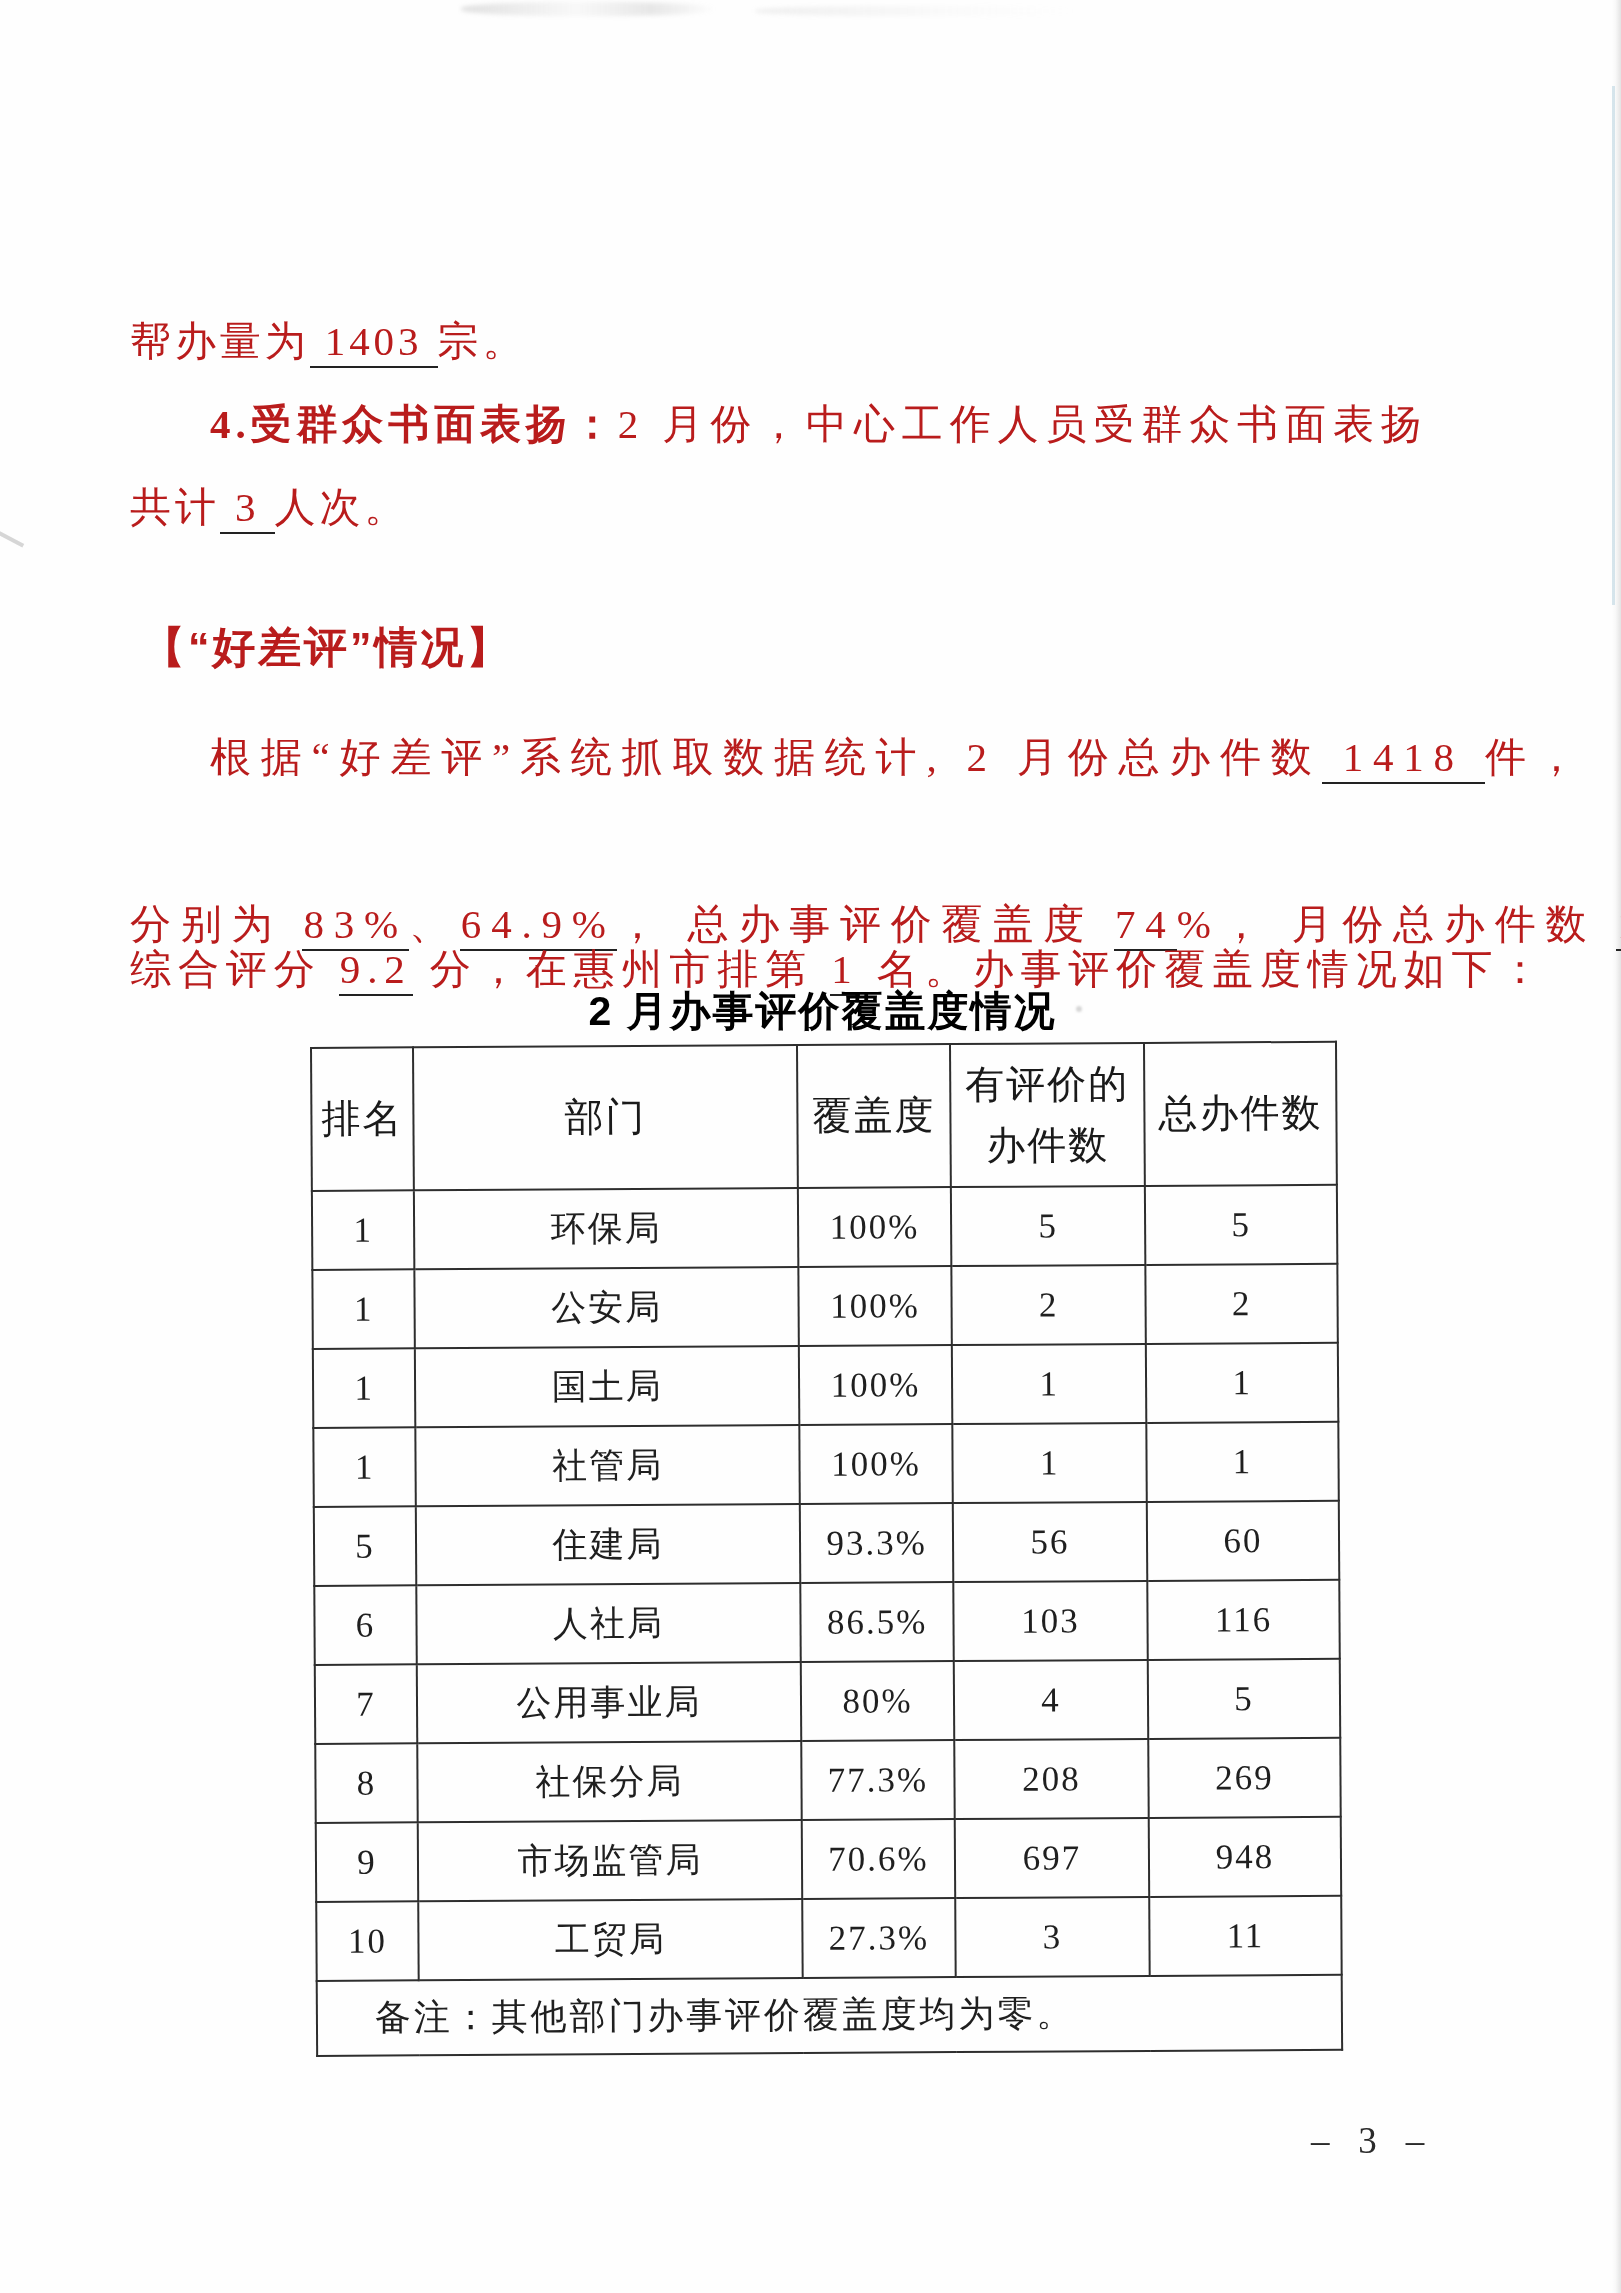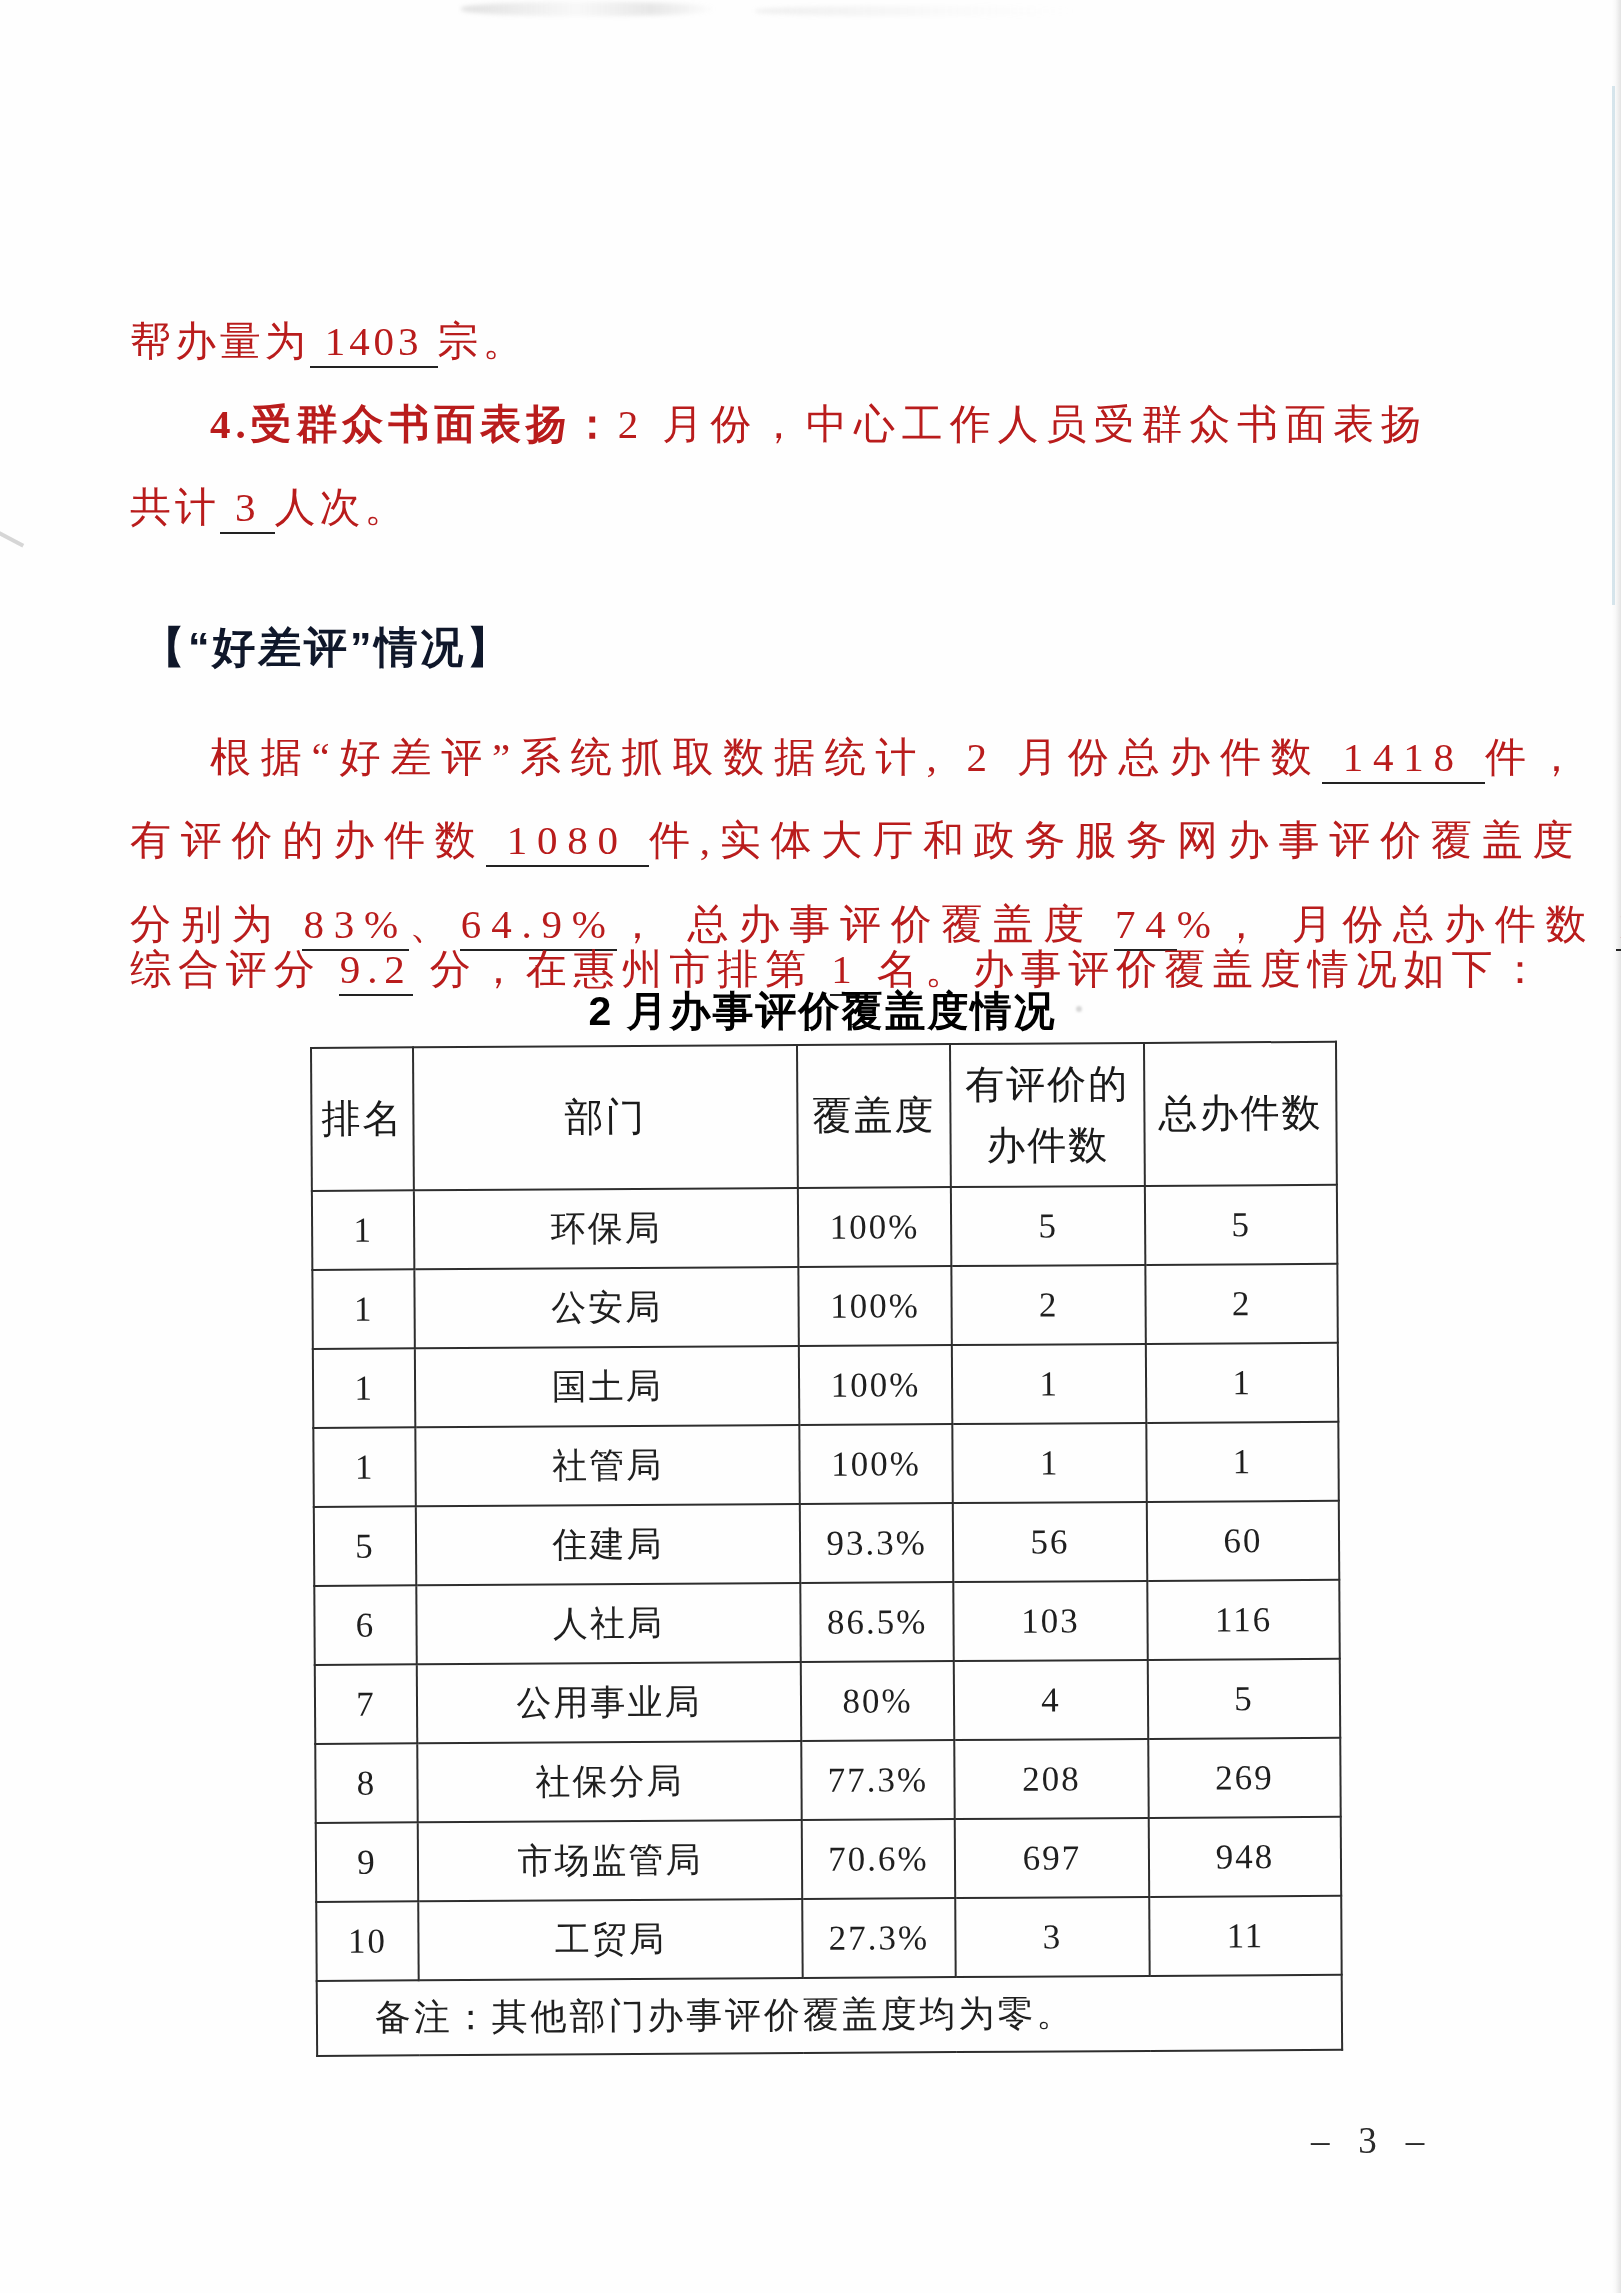--- a/index.html
+++ b/index.html
@@ -54,21 +54,21 @@
   .ls10 { letter-spacing: 9.8px; margin-top: 38px; }
   .bold-run {
     font-weight: 700;
     letter-spacing: 4.9px;
   }
   .u { border-bottom: 2.9px solid #222; padding: 0 1px 2px 1px; }
   .sec-heading {
     position: absolute; left: 142px; top: 619px;
     font-family: "Liberation Sans", "DejaVu Sans", sans-serif;
     font-weight: 700; font-size: 43px; letter-spacing: 2.9px;
-    color: #0f172a; white-space: nowrap;
+    color: #b91c1c; white-space: nowrap;
   }
   
   .table-title {
     position: absolute; left: 312px; top: 984px; width: 1021px;
     text-align: center;
     font-family: "Liberation Sans", "DejaVu Sans", sans-serif;
     font-weight: 600; font-size: 41px; letter-spacing: 2px;
     color: #000000;
   }
   .cov-table {
@@ -128,21 +128,20 @@
 
   <div class="tline" style="top:316px"><span>帮办量为</span><span class="u"> 1403 </span><span>宗。</span></div>
 
   <div class="tline ls7 indent" style="top:399px"><span class="bold-run">4.受群众书面表扬：</span><span>2 月份，中心工作人员受群众书面表扬</span></div>
 
   <div class="tline" style="top:482px"><span>共计</span><span class="u"> 3 </span><span>人次。</span></div>
 
   <div class="sec-heading">【“好差评”情况】</div>
 
   <div class="tline ls10 indent" style="top:694px"><span>根据“好差评”系统抓取数据统计, 2 月份总办件数</span><span class="u"> 1418 </span><span>件，</span></div>
-  <div class="tline ls10" style="top:777px"><span>有评价的办件数</span><span class="u"> 1080 </span><span>件,实体大厅和政务服务网办事评价覆盖度</span></div>
   <div class="tline ls10" style="top:861px"><span>分别为 </span><span class="u">83%</span><span>、</span><span class="u">64.9%</span><span>， 总办事评价覆盖度 </span><span class="u">74</span><span>%， 月份总办件数 </span><span class="u">100</span></div>
   <div class="tline ls7" style="top:944px"><span>综合评分 </span><span class="u">9.2</span><span> 分，在惠州市排第 </span><span class="u">1</span><span> 名。办事评价覆盖度情况如下：</span></div>
 
   <div class="table-title">2 月办事评价覆盖度情况</div>
 
   <table class="cov-table">
     <colgroup>
       <col class="c-rank">
         <col class="c-dept">
         <col class="c-coverage">

